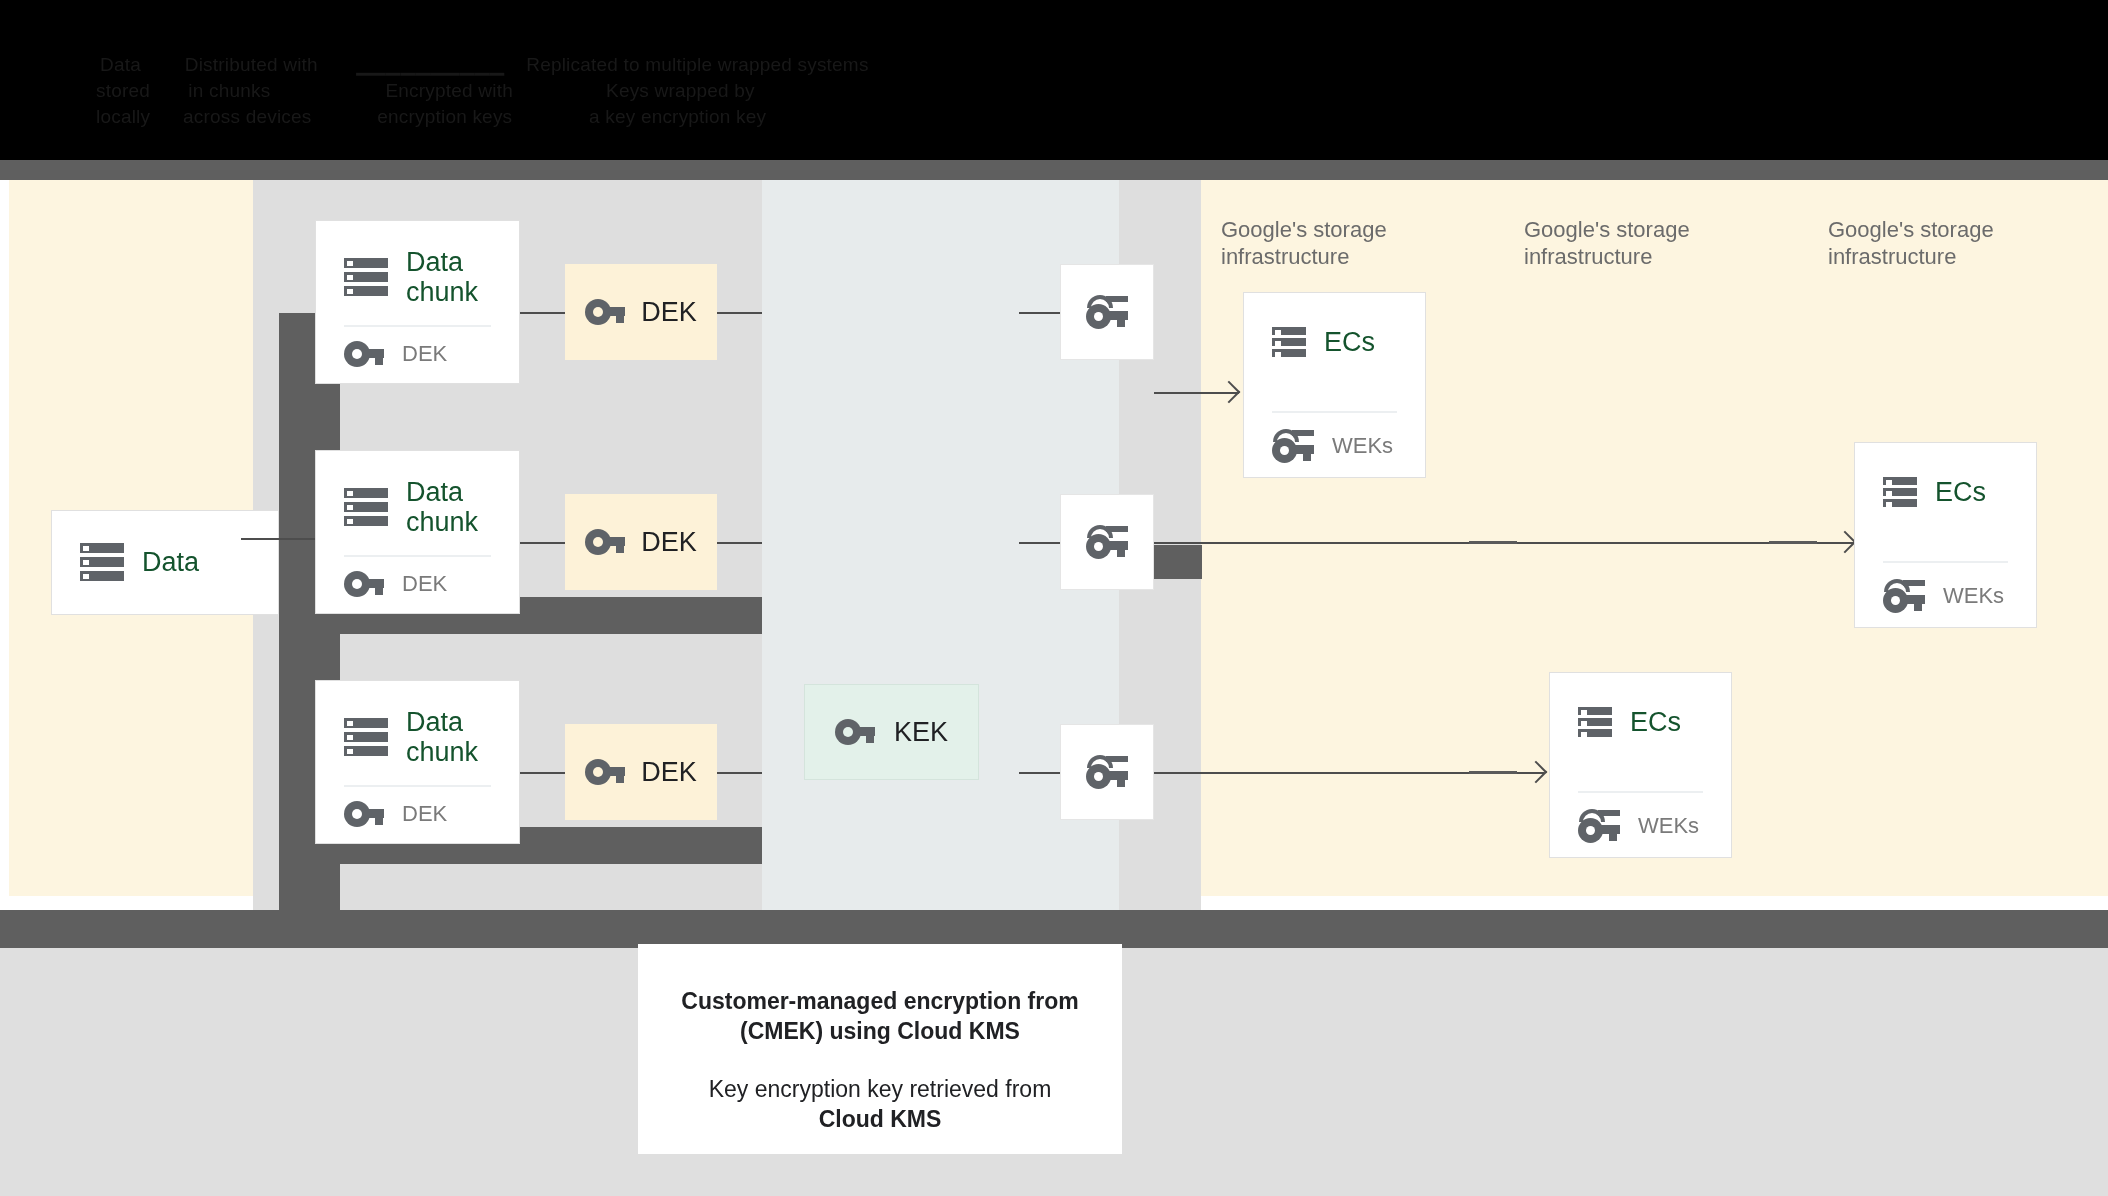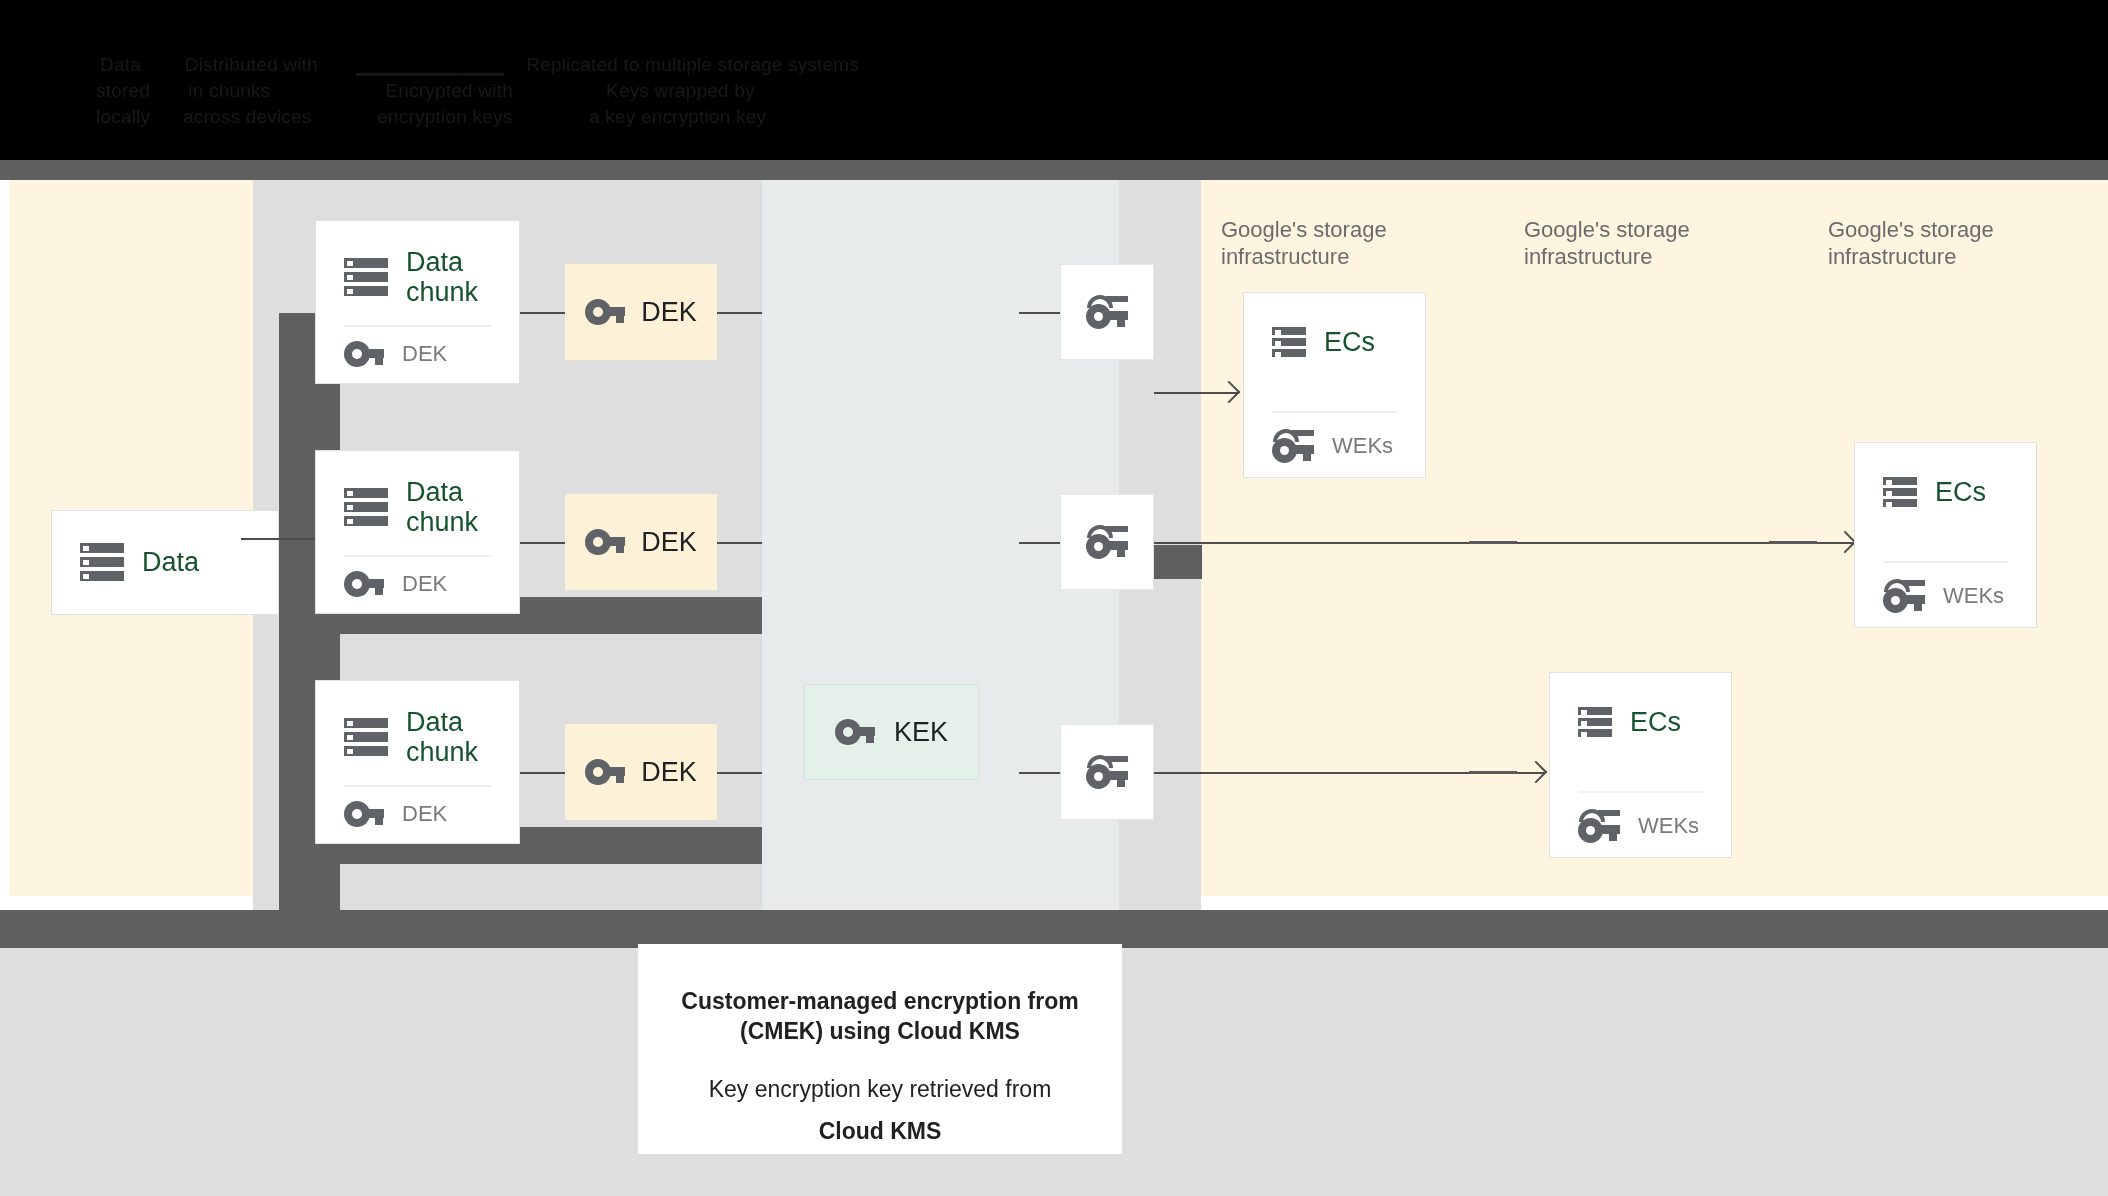--- a/index.html
+++ b/index.html
@@ -165,21 +165,21 @@
     font-size:23px; font-weight:bold; color:#202124; line-height:30px;
   }
   #caption-card .cap-normal {
     font-size:23px; color:#202124; line-height:30px; margin-top:28px;
   }
 </style>
 </head>
 <body>
 
 <div id="header-band">
-  <div class="hdr-line" style="left:100px; top:52px;">Data        Distributed with       ▁▁▁▁▁▁▁▁▁▁    Replicated to multiple storage systems</div>
+  <div class="hdr-line" style="left:100px; top:52px;">Data        Distributed with       ▁▁▁▁▁▁▁▁▁▁    Replicated to multiple wrapped systems</div>
   <div class="hdr-line" style="left:96px;  top:78px;">stored       in chunks                     Encrypted with                 Keys wrapped by</div>
   <div class="hdr-line" style="left:96px;  top:104px;">locally      across devices            encryption keys              a key encryption key</div>
 </div>
 <div id="toolbar-strip"></div>
 
 <div id="canvas">
 
   <div class="band" id="band-grey-left"></div>
   <div class="band" id="band-bluegrey"></div>
   <div class="band" id="band-grey-right"></div>
@@ -427,14 +427,14 @@
 
 </div>
 
 <div id="bottom-bar"></div>
 <div id="bottom-area"></div>
 
 <div id="caption-card">
   <div class="cap-strong">Customer-managed encryption from</div>
   <div class="cap-strong">(CMEK) using Cloud KMS</div>
   <div class="cap-normal">Key encryption key retrieved from</div>
-  <div class="cap-normal" style="margin-top:12px; font-weight:bold;">Cloud KMS</div>
+  <div class="cap-normal" style="margin-top:0; font-weight:bold;">Cloud KMS</div>
 </div>
 
 </body></html>

